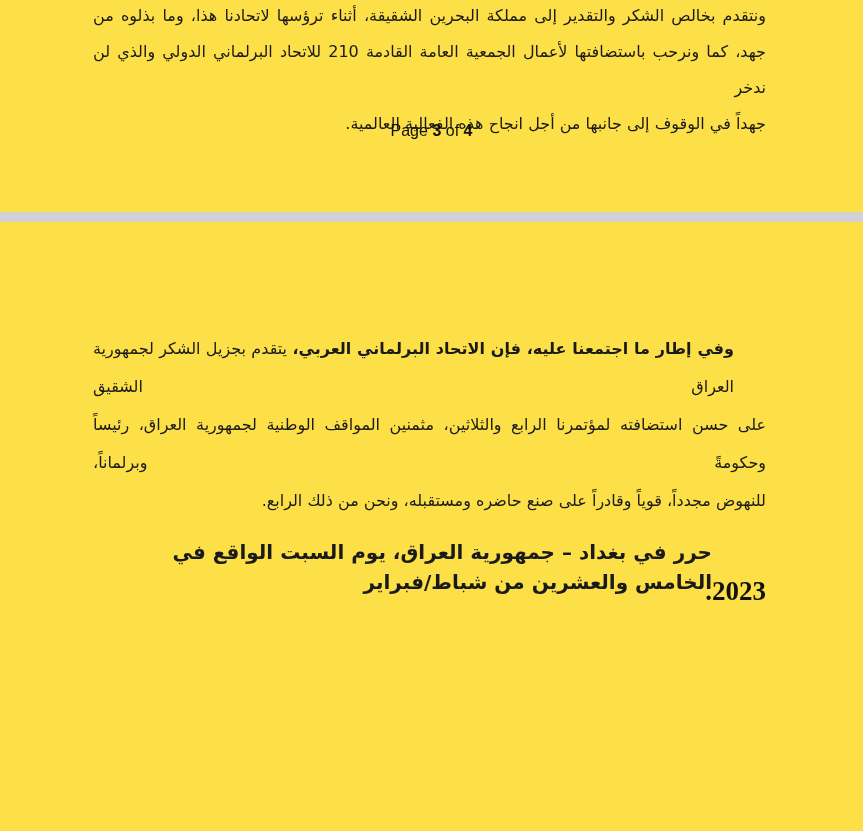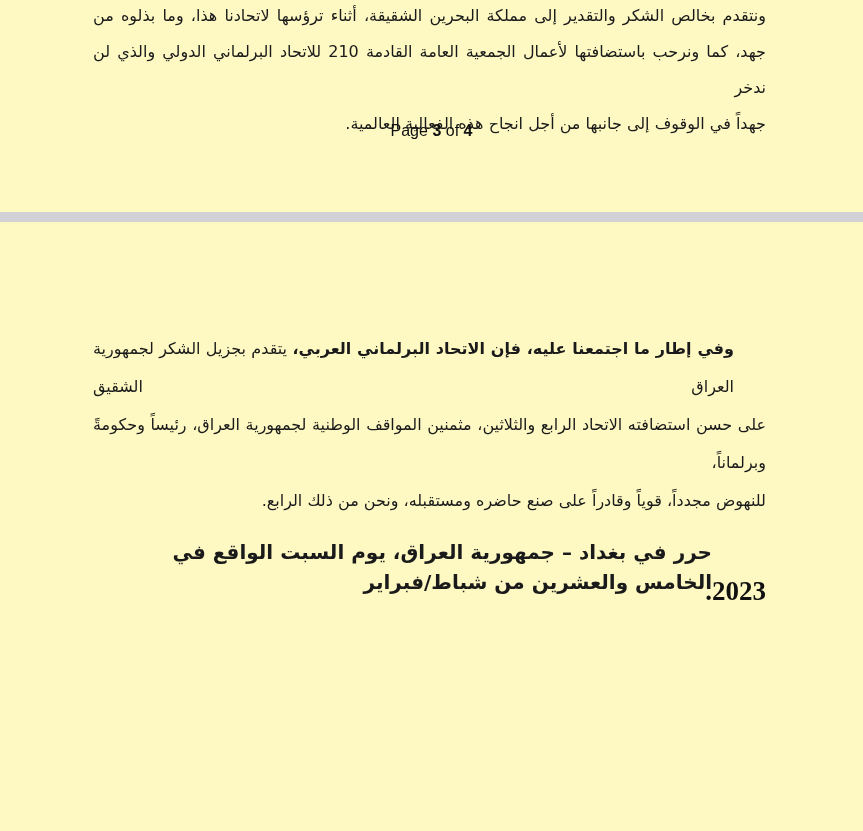--- a/index.html
+++ b/index.html
@@ -4,21 +4,21 @@
 <style>
   html, body {
     margin: 0;
     padding: 0;
     background: #ffffff;
   }
   .screen {
     position: relative;
     width: 863px;
     height: 831px;
-    background: #fef9c3;
+    background: #fde047;
     overflow: hidden;
     color: #1a1a1a;
   }
   
   .ar {
     direction: rtl;
     unicode-bidi: plaintext;
     font-family: "DejaVu Sans", sans-serif;
     font-size: 16px;
     color: #1a1a1a;
@@ -118,21 +118,21 @@
     </div>
   </section>
 
   <div class="page-break"></div>
 
   <section>
     <div class="ar para-main">
       <span class="line just indent">
         <span class="bold">وفي إطار ما اجتمعنا عليه، فإن الاتحاد البرلماني العربي،</span><span> يتقدم بجزيل الشكر لجمهورية العراق الشقيق</span>
       </span>
-      <span class="line just">على حسن استضافته الاتحاد الرابع والثلاثين، مثمنين المواقف الوطنية لجمهورية العراق، رئيساً وحكومةً وبرلماناً،</span>
+      <span class="line just">على حسن استضافته لمؤتمرنا الرابع والثلاثين، مثمنين المواقف الوطنية لجمهورية العراق، رئيساً وحكومةً وبرلماناً،</span>
       <span class="line last">للنهوض مجدداً، قوياً وقادراً على صنع حاضره ومستقبله، ونحن من ذلك الرابع.</span>
     </div>
 
     <div class="ar closing-line1">حرر في بغداد – جمهورية العراق، يوم السبت الواقع في الخامس والعشرين من شباط/فبراير</div>
     <div class="closing-line2">2023.</div>
   </section>
 
 </div>
 
 </body></html>

